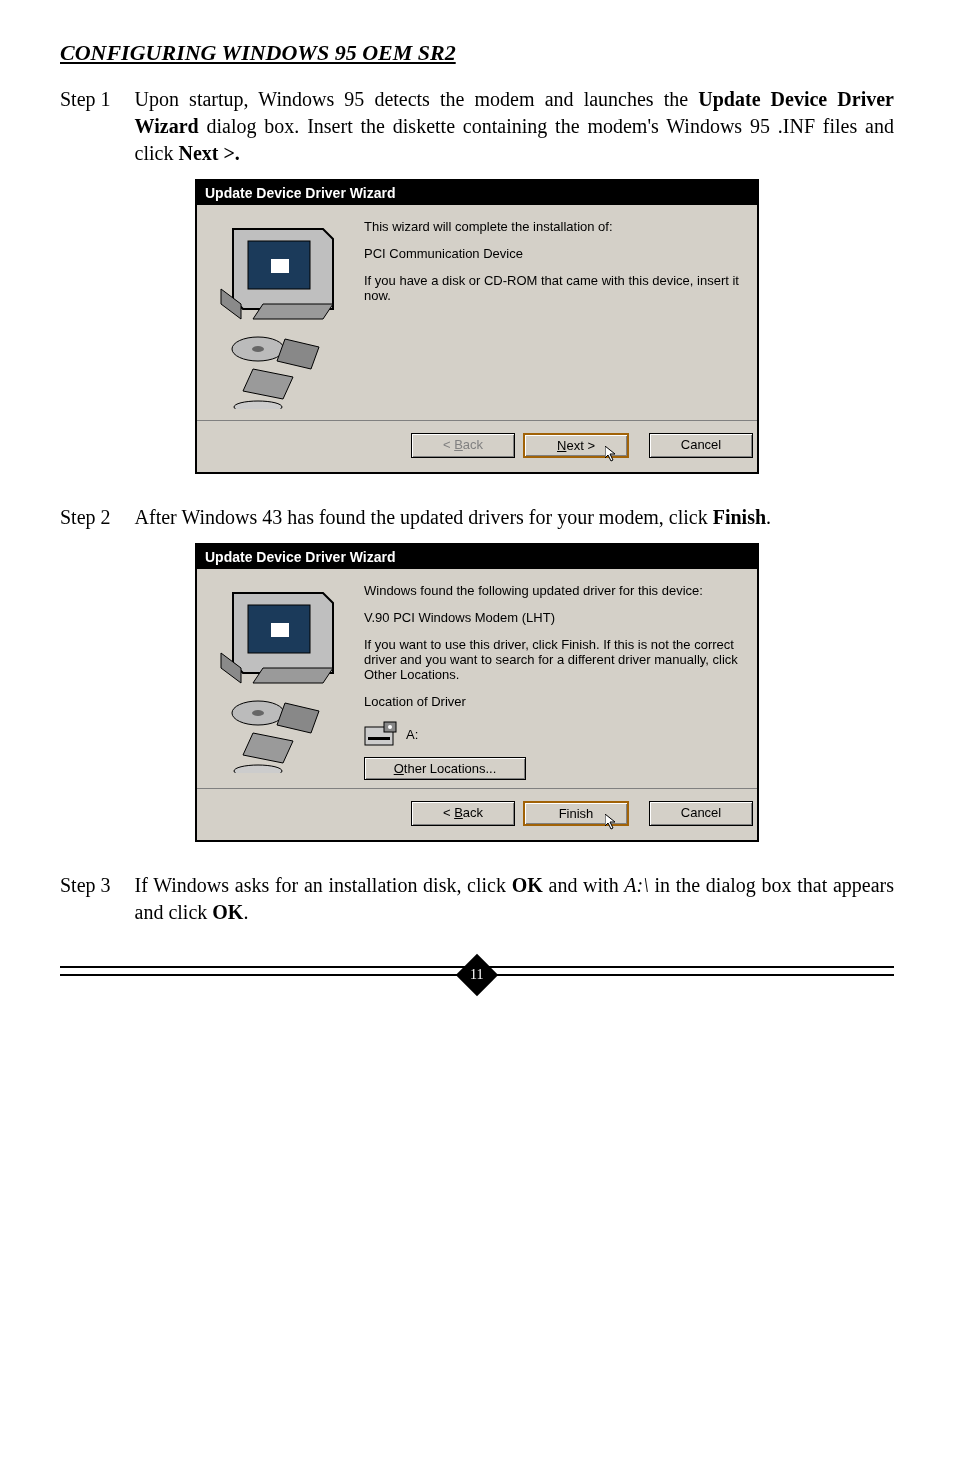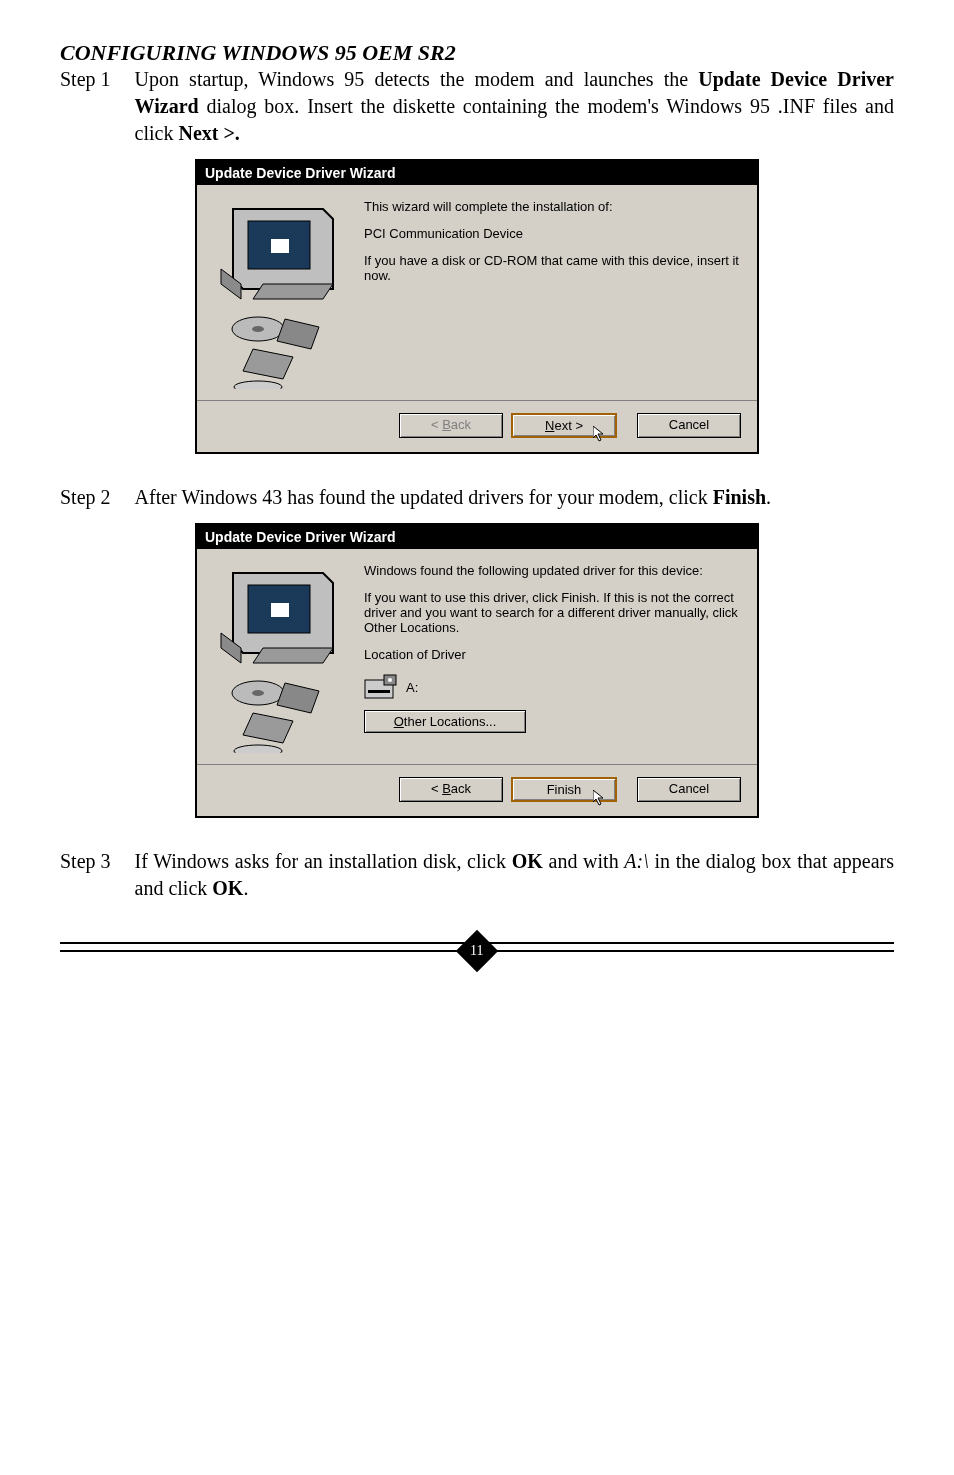--- a/index.html
+++ b/index.html
@@ -7,20 +7,22 @@
     padding: 40px 60px;
     font-family: "Times New Roman", Times, serif;
     background: #fff;
     color: #000;
     width: 834px;
   }
   .heading {
     font-weight: bold;
     font-style: italic;
     font-size: 22px;
+    margin-bottom: 20px;
+    text-decoration: underline;
   }
   .step-row {
     display: flex;
     align-items: flex-start;
     font-size: 20px;
     line-height: 1.35;
     margin-bottom: 12px;
   }
   .step-label {
     white-space: nowrap;
@@ -80,21 +82,21 @@
   }
   .win-btn.primary {
     border: 2px solid #a16207;
     box-shadow: inset 1px 1px 0 #fff, inset -1px -1px 0 #808080;
   }
   .win-btn.disabled { color: #808080; }
   .btn-row {
     display: flex;
     justify-content: flex-end;
     gap: 8px;
-    padding: 12px 16px 14px 16px;
+    padding: 12px 4px 14px 16px;
     border-top: 1px solid #808080;
   }
   .btn-row .spacer { width: 4px; }
   .u { text-decoration: underline; }
 
   .drive-row {
     display: flex;
     align-items: center;
     gap: 8px;
     margin: 4px 0 10px 0;
@@ -215,20 +217,21 @@
           <polygon points="50,85 120,85 110,100 40,100" fill="#9a9a9a" stroke="#000"></polygon>
           <ellipse cx="45" cy="130" rx="26" ry="12" fill="#bbb" stroke="#000"></ellipse>
           <ellipse cx="45" cy="130" rx="6" ry="3" fill="#666"></ellipse>
           <polygon points="72,120 106,128 98,150 64,142" fill="#888" stroke="#000"></polygon>
           <polygon points="40,150 80,158 70,180 30,172" fill="#9a9a9a" stroke="#000"></polygon>
           <ellipse cx="45" cy="188" rx="24" ry="6" fill="#ccc" stroke="#000"></ellipse>
         </svg>
       </div>
       <div class="content">
         <p>Windows found the following updated driver for this device:</p>
+        <p class="indent">V.90 PCI Windows Modem (LHT)</p>
         <p>If you want to use this driver, click Finish. If this is not the correct driver and you want to search for a different driver manually, click Other Locations.</p>
         <p>Location of Driver</p>
         <div class="drive-row">
           <svg class="floppy" viewBox="0 0 34 26">
             <rect x="1" y="6" width="28" height="18" fill="#ccc" stroke="#000"></rect>
             <rect x="4" y="16" width="22" height="3" fill="#000"></rect>
             <rect x="20" y="1" width="12" height="10" fill="#888" stroke="#000"></rect>
             <circle cx="26" cy="6" r="2" fill="#fff"></circle>
           </svg>
           <span>A:</span>

